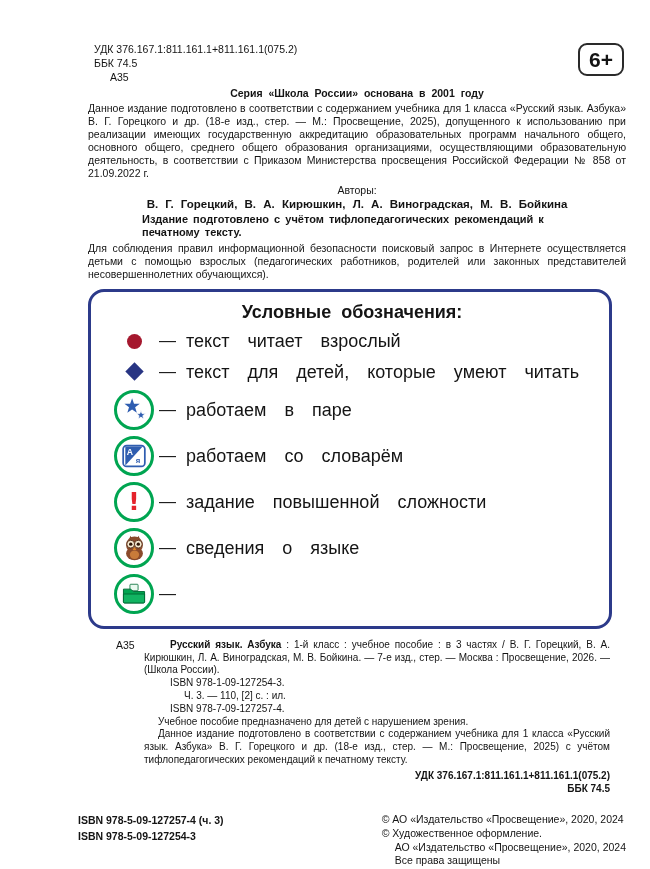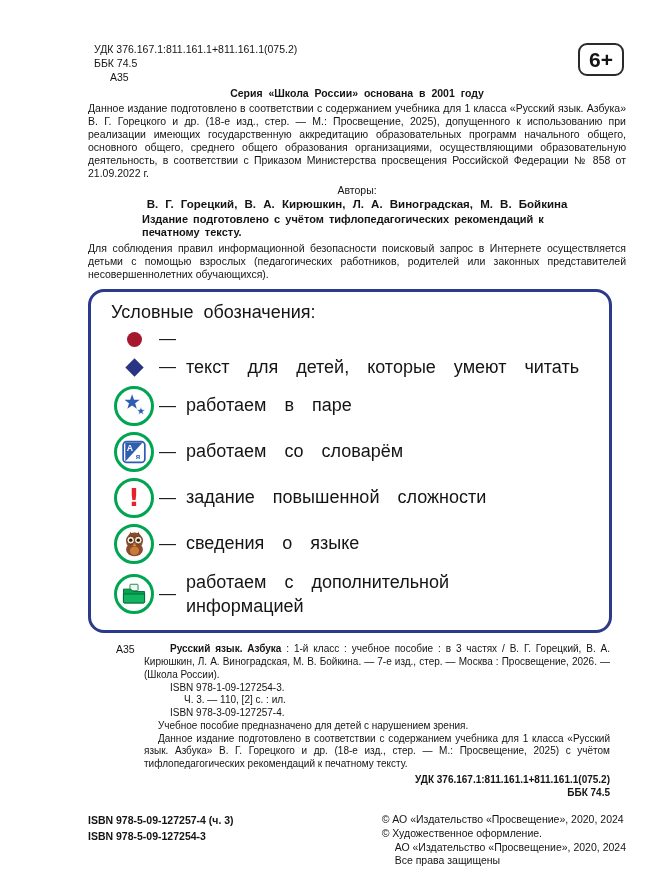--- a/index.html
+++ b/index.html
@@ -21,21 +21,21 @@
   .authors-label { text-align: center; font-size: 10.5px; margin-top: 4px; }
   .authors { text-align: center; font-weight: bold; font-size: 11.5px; margin-top: 2px; word-spacing: 4px; }
   .tiflo { font-weight: bold; font-size: 11px; margin: 3px auto 0; max-width: 430px; line-height: 1.25; word-spacing: 2px; }
   .notebook { text-align: center; font-weight: bold; font-size: 10px; margin-top: 3px; word-spacing: 2px; }
   .safety { margin-top: 2px; }
 
   .legend-box {
     border: 3px solid #2c3a8a; border-radius: 16px;
     margin: 8px 14px 0 0; padding: 10px 16px 12px 20px;
   }
-  .legend-title { text-align: left; font-weight: normal; font-size: 18px; margin-bottom: 4px; word-spacing: 5px; }
+  .legend-title { text-align: center; font-weight: bold; font-size: 18px; margin-bottom: 4px; word-spacing: 5px; }
   .legend-item { display: flex; align-items: center; margin-top: 6px; }
   .icon-cell { width: 46px; flex: 0 0 46px; display: flex; justify-content: center; align-items: center; }
   .legend-dash { font-size: 17px; margin: 0 10px 0 2px; flex: 0 0 auto; }
   .legend-label { font-size: 18px; word-spacing: 13px; line-height: 1.35; }
   .legend-label.narrow { max-width: 290px; }
   .red-dot { width: 15px; height: 15px; border-radius: 50%; background: #a5182e; display: inline-block; }
   .blue-diamond { width: 13px; height: 13px; background: #283583; display: inline-block; transform: rotate(45deg); }
   .icon-circle {
     width: 40px; height: 40px; box-sizing: border-box; border: 3px solid #00a551;
     border-radius: 50%; display: flex; align-items: center; justify-content: center; background: #fff;
@@ -44,21 +44,21 @@
 
   .catalog { position: relative; margin: 10px 16px 0 56px; font-size: 10px; line-height: 1.28; }
   .catalog-code { position: absolute; left: -28px; top: 0; font-size: 10.5px; }
   .catalog-record { text-align: justify; text-indent: 26px; }
   .catalog-record b { font-weight: bold; }
   .cat-isbn { padding-left: 26px; }
   .cat-part { padding-left: 40px; }
   .cat-note { text-align: justify; text-indent: 14px; }
   .catalog-refs { text-align: right; font-weight: bold; margin-top: 2px; line-height: 1.3; }
 
-  .footer { position: absolute; left: 88px; right: 24px; bottom: 14px; display: flex; justify-content: space-between; font-size: 10.5px; }
+  .footer { position: absolute; left: 78px; right: 24px; bottom: 14px; display: flex; justify-content: space-between; font-size: 10.5px; }
   .footer-isbns { font-weight: bold; line-height: 1.5; }
   .footer-copy { line-height: 1.3; }
   .footer-copy .indent { padding-left: 13px; }
 </style>
 </head>
 <body>
 
 <div class="page">
 
   <div class="top-row">
@@ -80,20 +80,21 @@
   <p class="body-par safety">Для соблюдения правил информационной безопасности поисковый запрос в Интернете осуществляется детьми с помощью взрослых (педагогических работников, родителей или законных представителей несовершеннолетних обучающихся).</p>
 
   <div class="legend-box">
     <div class="legend-title">Условные обозначения:</div>
 
     <div class="legend-item">
       <span class="icon-cell">
           <span class="red-dot"></span>
         </span>
       <span class="legend-dash">—</span>
+      <span class="legend-label">текст читает взрослый</span>
     </div>
 
     <div class="legend-item">
       <span class="icon-cell">
           <span class="blue-diamond"></span>
         </span>
       <span class="legend-dash">—</span>
       <span class="legend-label">текст для детей, которые умеют читать</span>
     </div>
 
@@ -160,30 +161,29 @@
       <span class="icon-cell">
         <span class="icon-circle">
           <svg viewBox="0 0 32 32" width="26" height="26">
             <rect x="11" y="4" width="10" height="8" rx="1" fill="#eafaf0" stroke="#006b35" stroke-width="1"></rect>
             <path d="M3 10 h9 l3 3 h14 v12.5 a1.5 1.5 0 0 1 -1.5 1.5 h-23 a1.5 1.5 0 0 1 -1.5 -1.5 Z" fill="#00a551" stroke="#006b35" stroke-width="1.2"></path>
             <path d="M3 16 h26 v9.5 a1.5 1.5 0 0 1 -1.5 1.5 h-23 a1.5 1.5 0 0 1 -1.5 -1.5 Z" fill="#12b462" stroke="#006b35" stroke-width="1.2"></path>
           </svg>
         </span>
       </span>
       <span class="legend-dash">—</span>
-      <span class="legend-label narrow">работаем с дополнительной информацией</span>
     </div>
   </div>
 
   <div class="catalog">
     <div class="catalog-code">А35</div>
     <p class="catalog-record"><b>Русский язык. Азбука</b><span> : 1-й класс : учебное пособие : в 3 частях / В. Г. Горецкий, В. А. Кирюшкин, Л. А. Виноградская, М. В. Бойкина. — 7-е изд., стер. — Москва : Просвещение, 2026. — (Школа России).</span></p>
     <div class="cat-isbn">ISBN 978-1-09-127254-3.</div>
     <div class="cat-part">Ч. 3. — 110, [2] с. : ил.</div>
-    <div class="cat-isbn">ISBN 978-3-09-127257-4.</div>
+    <div class="cat-isbn">ISBN 978-7-09-127257-4.</div>
     <p class="cat-note">Учебное пособие предназначено для детей с нарушением зрения.</p>
     <p class="cat-note">Данное издание подготовлено в соответствии с содержанием учебника для 1 класса «Русский язык. Азбука» В. Г. Горецкого и др. (18-е изд., стер. — М.: Просвещение, 2025) с учётом тифлопедагогических рекомендаций к печатному тексту.</p>
     <div class="catalog-refs">
       <div>УДК 376.167.1:811.161.1+811.161.1(075.2)</div>
       <div>ББК 74.5</div>
     </div>
   </div>
 
   <div class="footer">
     <div class="footer-isbns">

